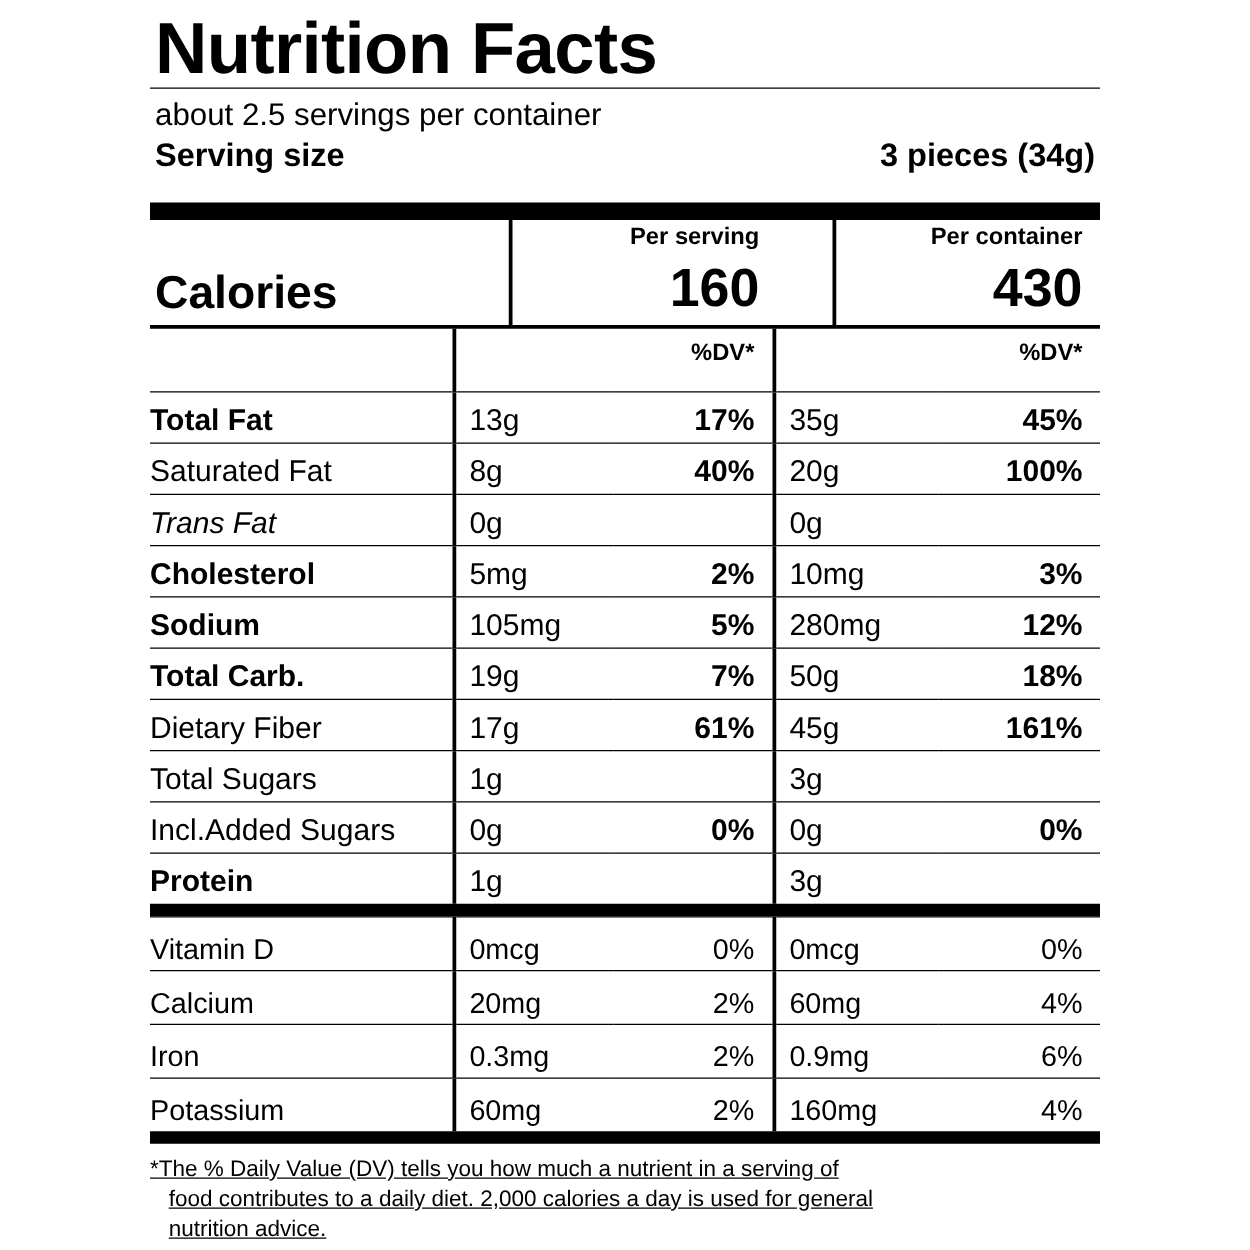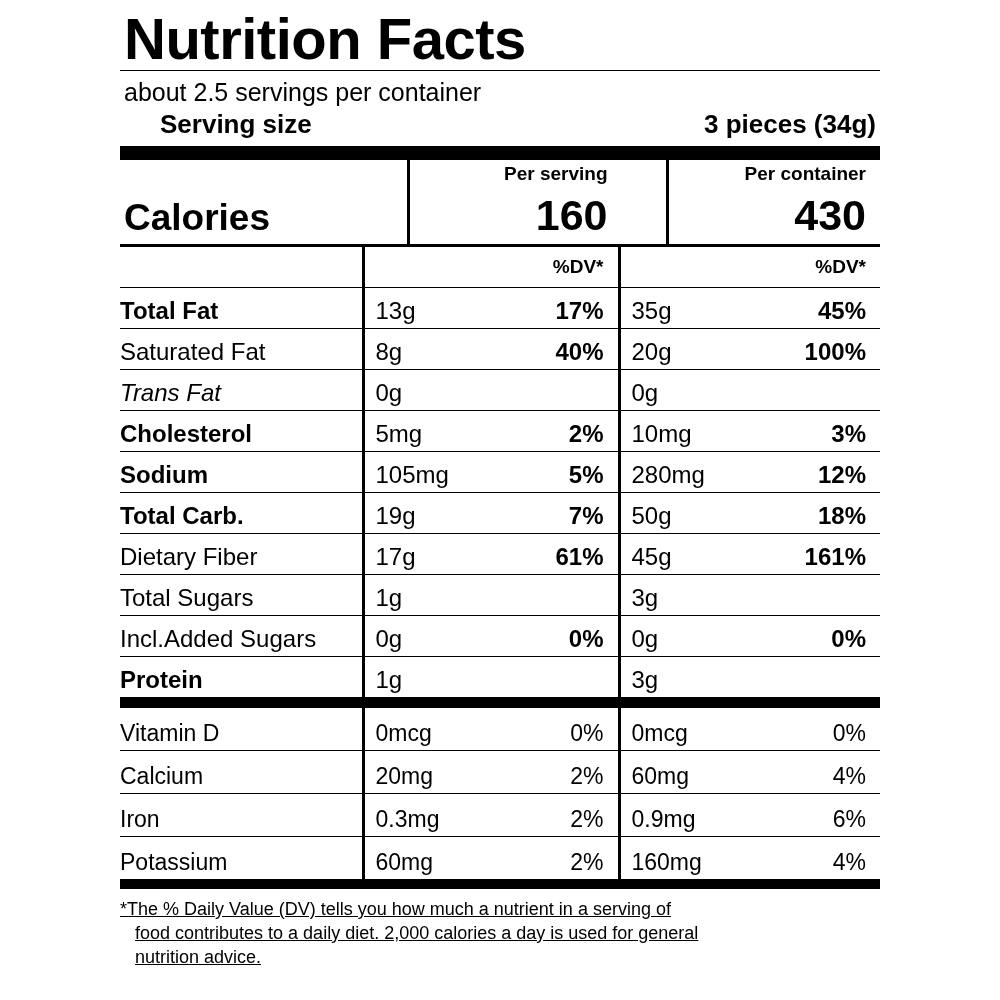--- a/index.html
+++ b/index.html
@@ -52,22 +52,21 @@
     font-size: 25px;
     line-height: 34px;
     padding: 4px 0 0 4px;
   }
   .serving-size-row {
     display: flex;
     justify-content: space-between;
     align-items: flex-start;
     font-size: 26px;
     font-weight: bold;
-    padding: 0 4px 6px 4px;
-    margin-left: 36px;
+    padding: 0 4px 22px 4px;
   }
   .serving-size-row .value {
     font-size: 26px;
     font-weight: bold;
   }
 
   
   .cal-wrap {
     display: flex;
     align-items: stretch;
@@ -125,21 +124,21 @@
     height: 38px;
     font-size: 24px;
     line-height: 30px;
     padding-bottom: 2px;
   }
   .nutri tr.dvhdr > td {
     height: 32px;
     font-size: 19px;
     font-weight: bold;
     line-height: 24px;
-    padding-bottom: 8px;
+    padding-bottom: 18px;
   }
   .nutri td.sep-left {
     border-left: 3px solid #000;
   }
   .nutri td.amt, .nutri td.amt2 {
     padding-left: 11px;
   }
   .nutri td.dv, .nutri td.dv2 {
     text-align: right;
     padding-right: 14px;

